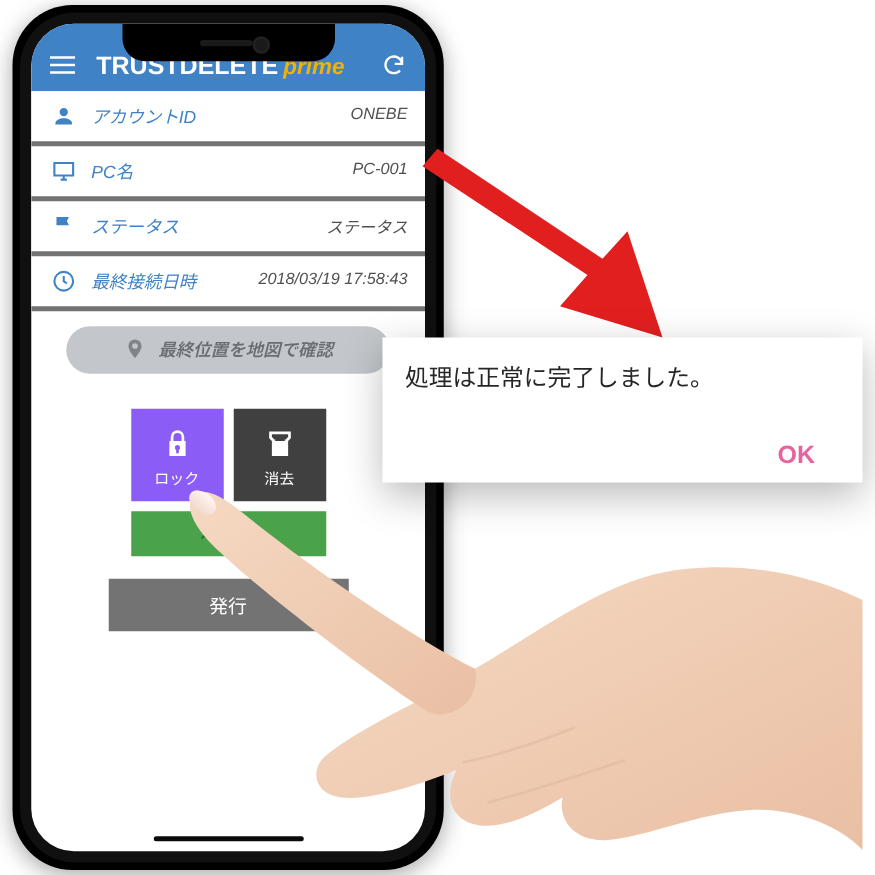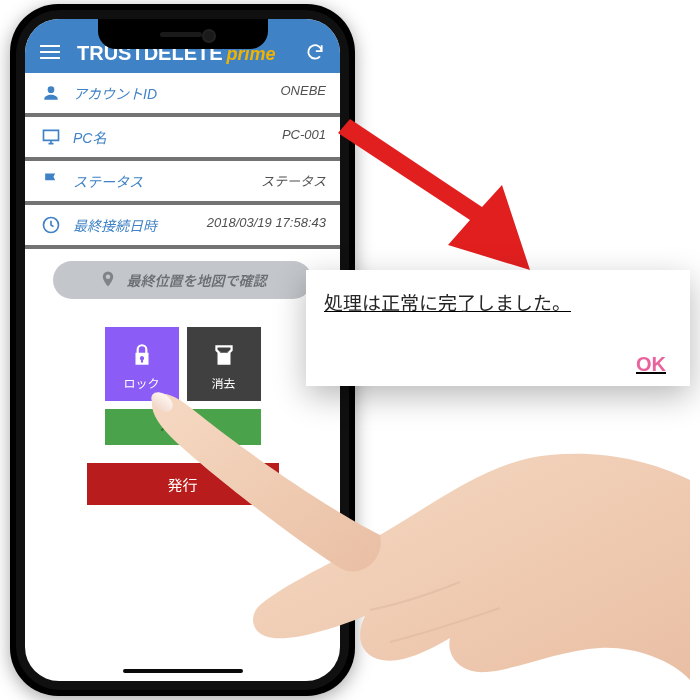--- a/index.html
+++ b/index.html
@@ -37,32 +37,32 @@
 
   
   .actions{padding:22px 28px 0 28px;}
   .pair{display:flex;justify-content:center;gap:8px;}
   .sq{width:74px;height:74px;display:flex;flex-direction:column;align-items:center;justify-content:center;gap:2px;color:#fff;font-size:12px;cursor:pointer;}
   .sq .icnwrap{height:34px;display:flex;align-items:center;justify-content:center;}
   .sq svg{fill:#fff;}
   .lock{background:#8b5cf6;} .erase{background:#404040;}
   .release{margin:8px auto 0 auto;width:156px;height:36px;background:#4aa24a;display:flex;align-items:center;justify-content:center;gap:6px;color:#fff;font-size:14px;cursor:pointer;}
   .release svg{width:16px;height:16px;stroke:#2c6b2c;stroke-width:2.4;fill:none;}
-  .issue{margin:18px auto 0 auto;width:192px;height:42px;background:#b91c1c;display:flex;align-items:center;justify-content:center;color:#fff;font-size:15px;cursor:pointer;}
+  .issue{margin:18px auto 0 auto;width:192px;height:42px;background:#737373;display:flex;align-items:center;justify-content:center;color:#fff;font-size:15px;cursor:pointer;}
 
   .homebar{position:absolute;bottom:8px;left:50%;transform:translateX(-50%);width:120px;height:4px;border-radius:4px;background:#0a0a0a;}
 
   
   .arrow{position:absolute;left:330px;top:125px;width:200px;height:150px;z-index:5;}
   .arrow svg{width:100%;height:100%;overflow:visible;}
 
   
-  .dialog{position:absolute;left:306px;top:270px;width:384px;height:116px;background:#fff;box-shadow:0 10px 30px rgba(0,0,0,.28);z-index:20;padding:18px 18px 10px 18px;display:flex;flex-direction:column;justify-content:space-between;text-decoration:underline;}
+  .dialog{position:absolute;left:306px;top:270px;width:384px;height:116px;background:#fff;box-shadow:0 10px 30px rgba(0,0,0,.28);z-index:20;padding:18px 18px 10px 18px;display:flex;flex-direction:column;justify-content:space-between;}
   .dialog .msg{font-size:19px;color:#262626;}
-  .dialog .ok{align-self:flex-end;margin-right:6px;color:#e8639d;font-size:20px;font-weight:600;cursor:pointer;}
+  .dialog .ok{align-self:flex-end;margin-right:20px;color:#e8639d;font-size:20px;font-weight:600;cursor:pointer;}
 
   
   .hand{position:absolute;left:130px;top:360px;width:560px;height:320px;z-index:10;}
   .hand svg{width:100%;height:100%;overflow:visible;}
 </style>
 </head>
 <body>
 
 <div class="phone">
   <div class="inner"></div>

